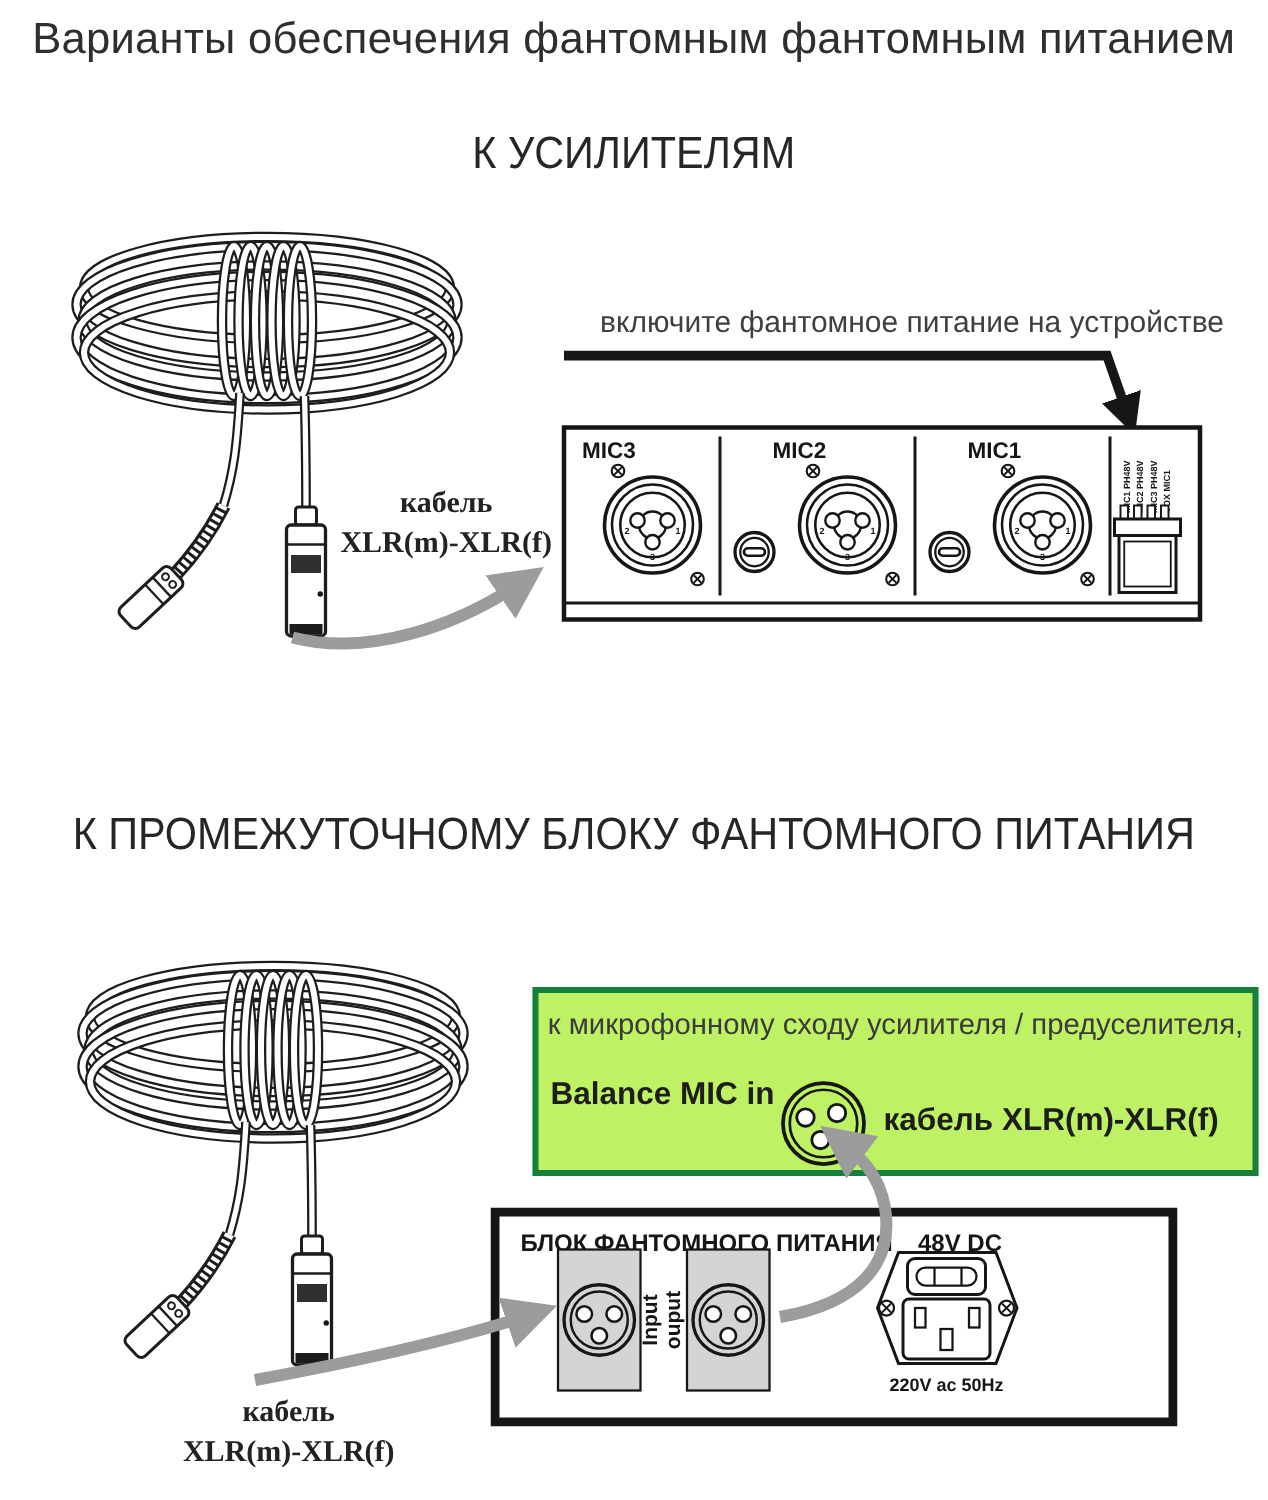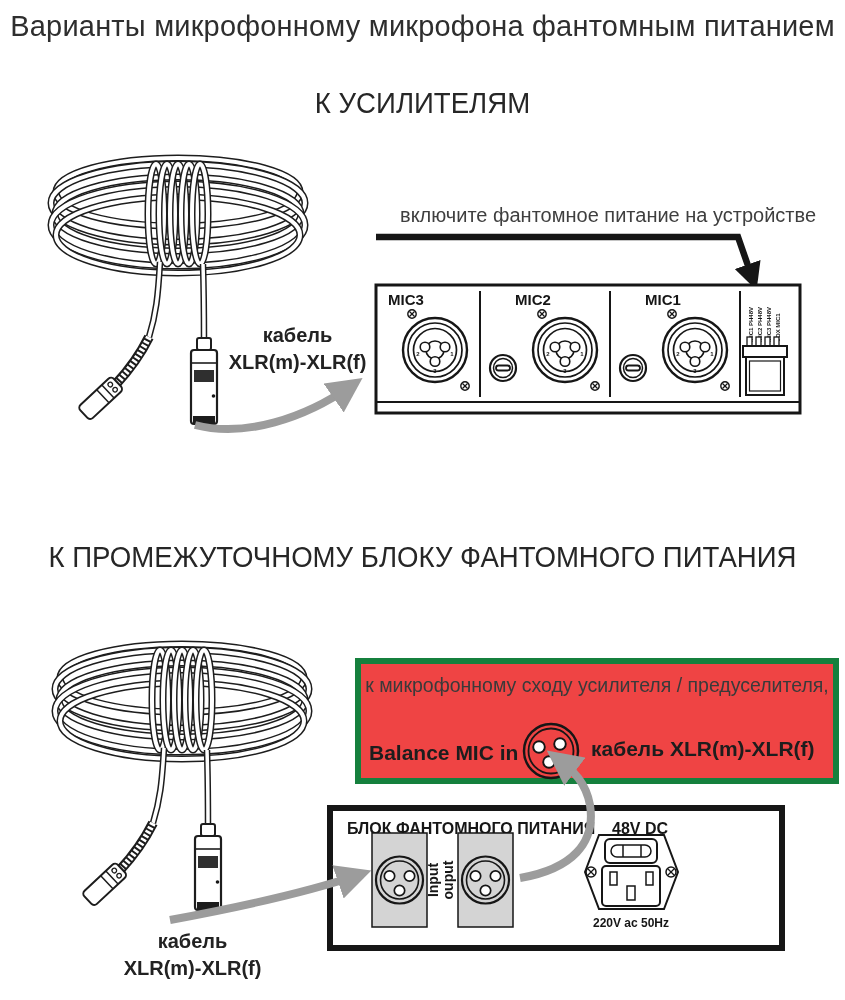--- a/index.html
+++ b/index.html
@@ -2,22 +2,22 @@
 <html><head>
 <meta charset="utf-8">
 <style>
   html,body{margin:0;padding:0;background:#fff;}
   body{font-family:"Liberation Sans","DejaVu Sans",sans-serif;color:#2d2d2d;}
   .page{position:relative;width:845px;height:1000px;background:#fff;overflow:hidden;}
   .abs{position:absolute;}
   .main-title{top:10px;left:0;width:845px;text-align:center;font-size:29px;font-weight:400;color:#2e2e2e;letter-spacing:.2px;}
   .sec-title{left:0;width:845px;text-align:center;font-size:30px;font-weight:300;color:#262626;transform:scaleX(.92);transform-origin:center;}
   .callout-text{font-size:20px;color:#3f3f3f;white-space:nowrap;margin-left:12px;}
-  .cable-label{text-align:center;font-weight:bold;font-size:20px;color:#222;line-height:27px;}
-  .info-box{border:6px solid #15803d;background:#ef4444;box-sizing:border-box;}
+  .cable-label{text-align:center;font-weight:bold;font-size:20px;color:#222;line-height:27px;font-family:Liberation Serif, serif;}
+  .info-box{border:4px solid #15803d;background:#bef264;box-sizing:border-box;}
   .info-lines{position:absolute;top:9px;left:0;width:100%;text-align:center;font-size:19.5px;color:#3a3a3a;line-height:25px;}
   .balance-label{font-weight:bold;font-size:21px;color:#1d1d1d;white-space:nowrap;}
   svg{display:block;}
   svg text{font-family:"Liberation Sans","DejaVu Sans",sans-serif;}
   .ln{stroke:#161616;fill:none;}
   .tube-b{stroke:#1d1d1d;stroke-width:7;fill:none;}
   .tube-w{stroke:#fff;stroke-width:4;fill:none;}
 </style>
 </head>
 <body>
@@ -79,21 +79,21 @@
           <rect x="183" y="218" width="26" height="74" rx="3" fill="#fff" stroke="#1d1d1d" stroke-width="2.2"></rect>
           <line x1="183" y1="231" x2="209" y2="231" stroke="#1d1d1d" stroke-width="1.6"></line>
           <rect x="186" y="238" width="20" height="12" fill="#2f2f2f"></rect>
           <circle cx="205.5" cy="264" r="1.8" fill="#161616"></circle>
           <rect x="185" y="284" width="22" height="7" fill="#1c1c1c"></rect>
         </g>
       </symbol>
     </defs>
   </svg>
 
-  <div class="abs main-title">Варианты микрофонному микрофона фантомным питанием</div>
+  <div class="abs main-title">Варианты обеспечения фантомным фантомным питанием</div>
   <div class="abs sec-title" style="top:86px">К УСИЛИТЕЛЯМ</div>
 
   <svg class="abs" style="left:8px;top:132px" width="340" height="300" viewBox="0 0 340 300">
     <use href="#cable-sym"></use>
   </svg>
 
   <div class="abs cable-label" style="left:215px;top:322px;width:165px">
     <div>кабель</div>
     <div>XLR(m)-XLR(f)</div>
   </div>
@@ -222,21 +222,21 @@
 
   <div class="abs cable-label" style="left:110px;top:928px;width:165px">
     <div>кабель</div>
     <div>XLR(m)-XLR(f)</div>
   </div>
 
   <div class="abs info-box" style="left:355px;top:658px;width:484px;height:126px">
     <div class="info-lines">
       <div>к микрофонному сходу усилителя / предуселителя,</div>
     </div>
-    <div class="abs balance-label" style="left:8px;top:77px;width:148px;">Balance MIC in</div>
+    <div class="abs balance-label" style="left:8px;top:56px;width:148px;">Balance MIC in</div>
     <svg class="abs" style="left:160px;top:57px" width="60" height="60" viewBox="0 0 60 60">
       <circle class="ln" cx="30" cy="30" r="27" stroke-width="2.5"></circle>
       <circle class="ln" cx="30" cy="30" r="22.5" stroke-width="1.8"></circle>
       <circle cx="18" cy="26" r="5.8" fill="#fff" stroke="#161616" stroke-width="1.9"></circle>
       <circle cx="39" cy="23" r="5.8" fill="#fff" stroke="#161616" stroke-width="1.9"></circle>
       <circle cx="28" cy="41" r="5.8" fill="#fff" stroke="#161616" stroke-width="1.9"></circle>
     </svg>
     <div class="abs balance-label" style="left:230px;top:73px">кабель XLR(m)-XLR(f)</div>
   </div>
 

